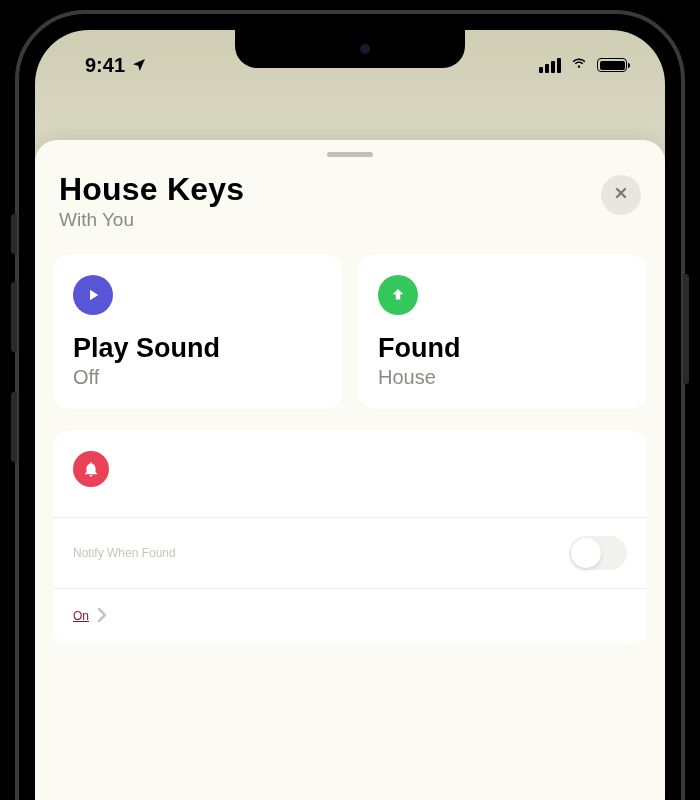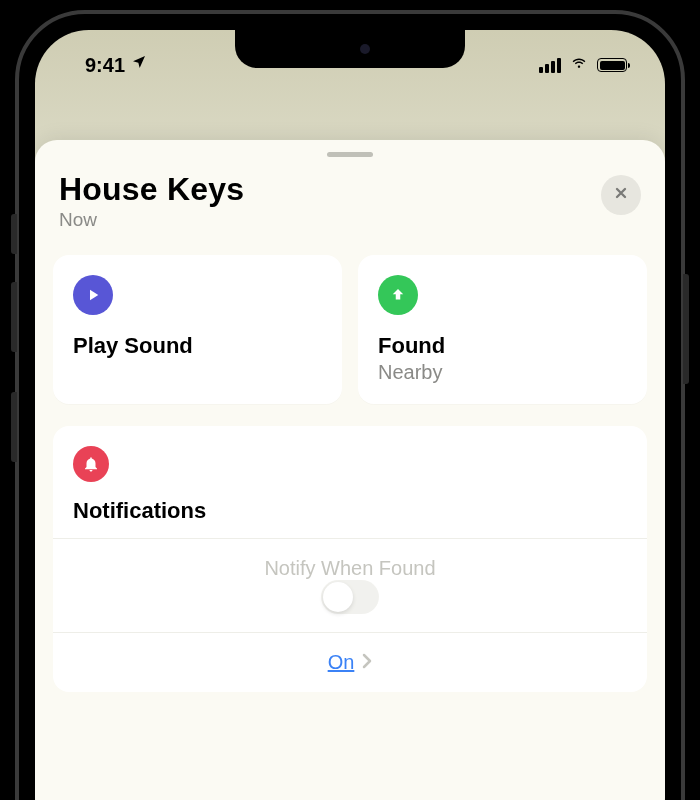--- a/index.html
+++ b/index.html
@@ -85,21 +85,21 @@
       width: 100%;
       height: 56px;
       display: flex;
       align-items: center;
       justify-content: space-between;
       padding: 14px 38px 0 50px;
       color: #000;
       font-weight: 600;
       font-size: 20px;
     }
-    .status-left { display: flex; align-items: flex-start; gap: 6px; }
+    .status-left { display: flex; align-items: flex-end; gap: 6px; }
     .status-right { display: flex; align-items: center; gap: 7px; }
     .nav-arrow {
       font-size: 16px;
       transform: rotate(0deg);
     }
     .cellular { display: flex; align-items: flex-end; gap: 2px; }
     .cellular span {
       width: 4px;
       background: #000;
       border-radius: 1px;
@@ -203,21 +203,21 @@
       border-radius: 50%;
       display: flex;
       align-items: center;
       justify-content: center;
       margin-bottom: 18px;
     }
     .icon-play { background: #5856d6; }
     .icon-find { background: #34c759; }
     .action-icon svg { width: 18px; height: 18px; fill: #fff; }
     .action-title {
-      font-size: 22px;
+      font-size: 27px;
       font-weight: 600;
       margin-bottom: 2px;
     }
     .action-sub {
       font-size: 20px;
       color: #8a8a87;
     }
 
     .notif-card {
       background: #fff;
@@ -241,22 +241,21 @@
     .notif-title {
       font-size: 22px;
       font-weight: 700;
     }
     .notif-row {
       display: flex;
       align-items: center;
       justify-content: space-between;
       padding: 18px 20px;
       border-top: 1px solid #eeeee8;
-      font-size: 20px;
-      flex-direction: column;
+      font-size: 12px;
     }
     .notif-row.disabled { color: #c5c5bf; }
     .toggle {
       width: 58px;
       height: 34px;
       background: #e9e9e3;
       border-radius: 17px;
       position: relative;
     }
     .toggle.disabled { opacity: 0.6; }
@@ -267,21 +266,21 @@
       width: 30px;
       height: 30px;
       background: #fff;
       border-radius: 50%;
       box-shadow: 0 2px 4px rgba(0,0,0,0.2);
     }
     .row-right {
       display: flex;
       align-items: center;
       gap: 8px;
-      color: #3b82f6;
+      color: #7f1d1d;
       text-decoration: underline;
     }
     .chevron {
       color: #c5c5bf;
     }
   </style>
 </head>
 <body>
 
 <div class="phone-frame">
@@ -322,59 +321,59 @@
         </div>
       </div>
     </div>
 
     <div class="sheet">
       <div class="grabber"></div>
 
       <div class="sheet-header">
         <div class="title-block">
           <div class="title">House Keys</div>
-          <div class="sub2">Now</div>
+          <div class="sub1">With You</div>
         </div>
         <div class="close-btn">
           <span>
             <svg viewBox="0 0 24 24" fill="none" stroke="#7a7a77" stroke-width="3.5" stroke-linecap="round">
                 <path d="M6 6l12 12M18 6L6 18"></path>
               </svg>
           </span>
         </div>
       </div>
 
       <div class="action-row">
         <div class="action-card">
           <div class="action-icon icon-play">
             <svg viewBox="0 0 24 24">
                 <path d="M8 5v14l11-7z"></path>
               </svg>
           </div>
           <div class="action-title">Play Sound</div>
+          <div class="action-sub">Off</div>
         </div>
         <div class="action-card">
           <div class="action-icon icon-find">
             <svg viewBox="0 0 24 24">
                 <path d="M12 4l-7 7h4v7h6v-7h4z"></path>
               </svg>
           </div>
           <div class="action-title">Found</div>
-          <div class="action-sub">Nearby</div>
+          <div class="action-sub">House</div>
         </div>
       </div>
 
       <div class="notif-card">
         <div class="notif-top">
           <div class="notif-icon">
             <svg viewBox="0 0 24 24">
                 <path d="M12 22c1.1 0 2-.9 2-2h-4c0 1.1.9 2 2 2zm6-6V11c0-3.1-2.1-5.6-5-6.3V4c0-.6-.4-1-1-1s-1 .4-1 1v.7C8.1 5.4 6 7.9 6 11v5l-2 2v1h16v-1l-2-2z"></path>
               </svg>
           </div>
-          <div class="notif-title">Notifications</div>
         </div>
         <div class="notif-row disabled">
           <span>Notify When Found</span>
           <div class="toggle disabled">
             <div class="toggle-knob"></div>
           </div>
         </div>
         <div class="notif-row">
           <div class="row-right">
             <span>On</span>

